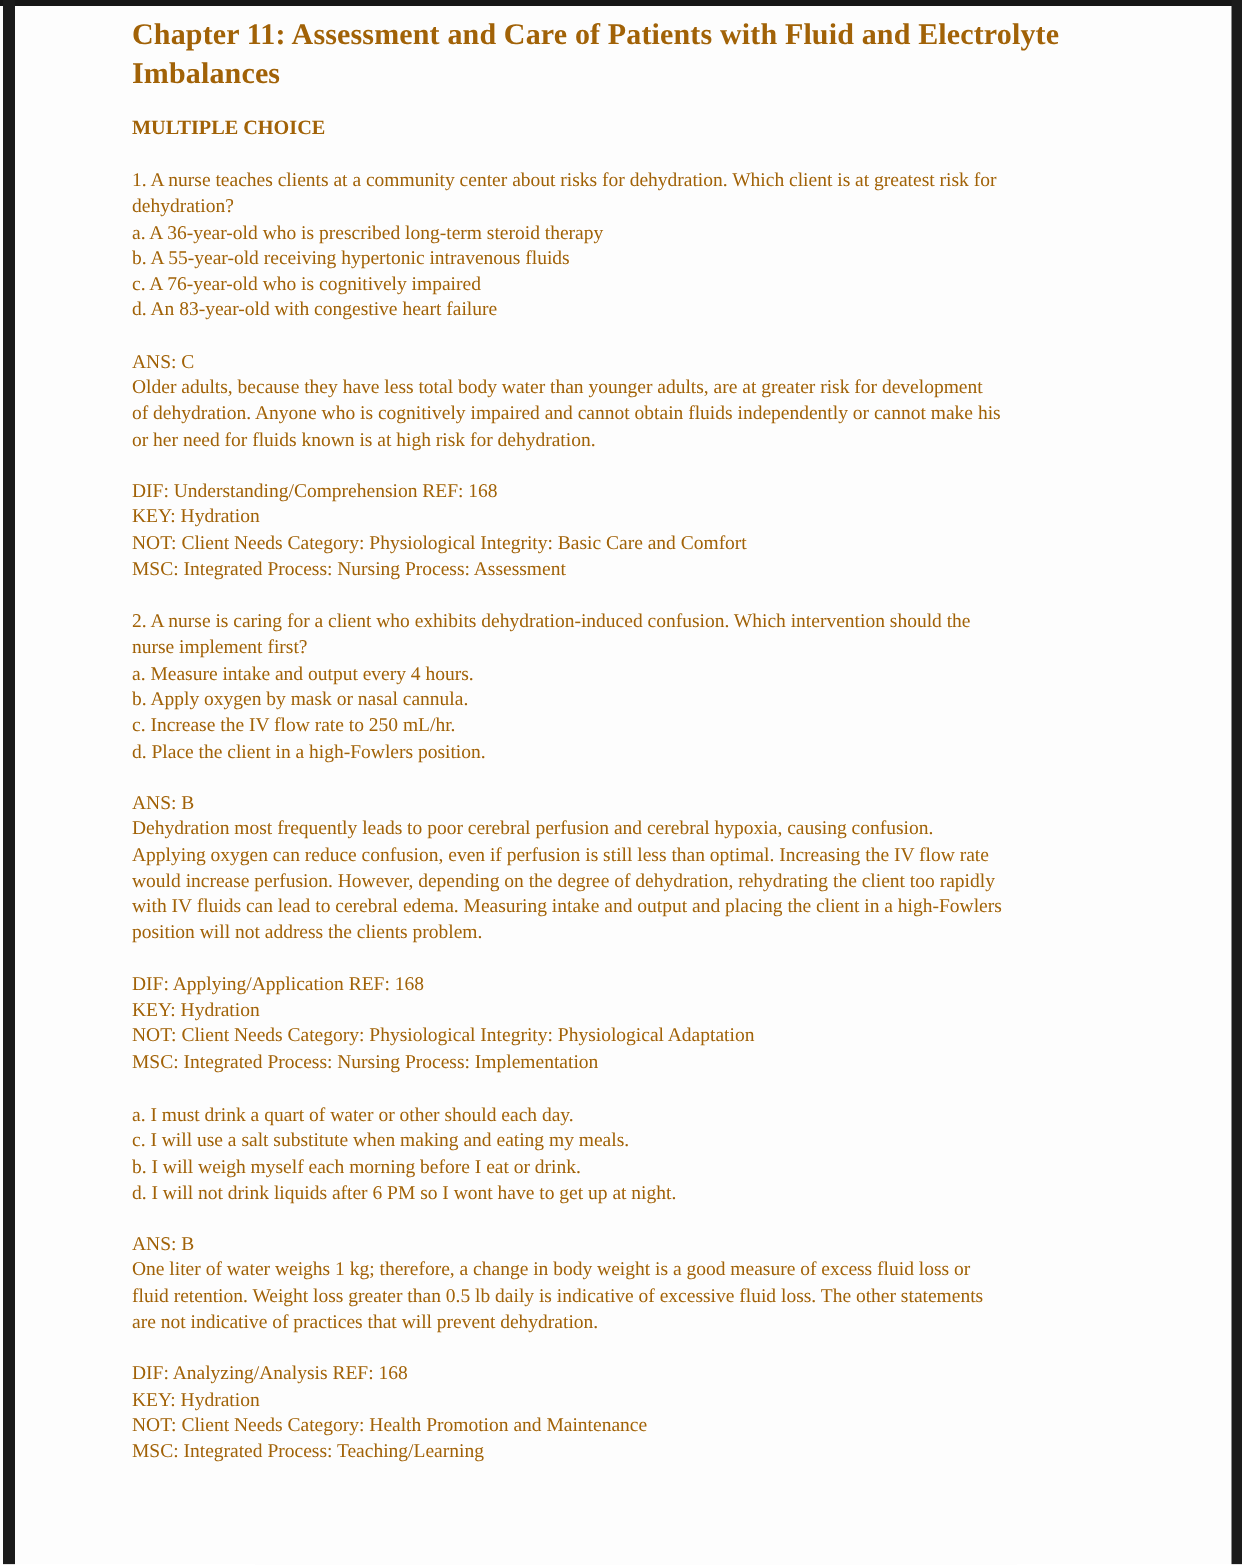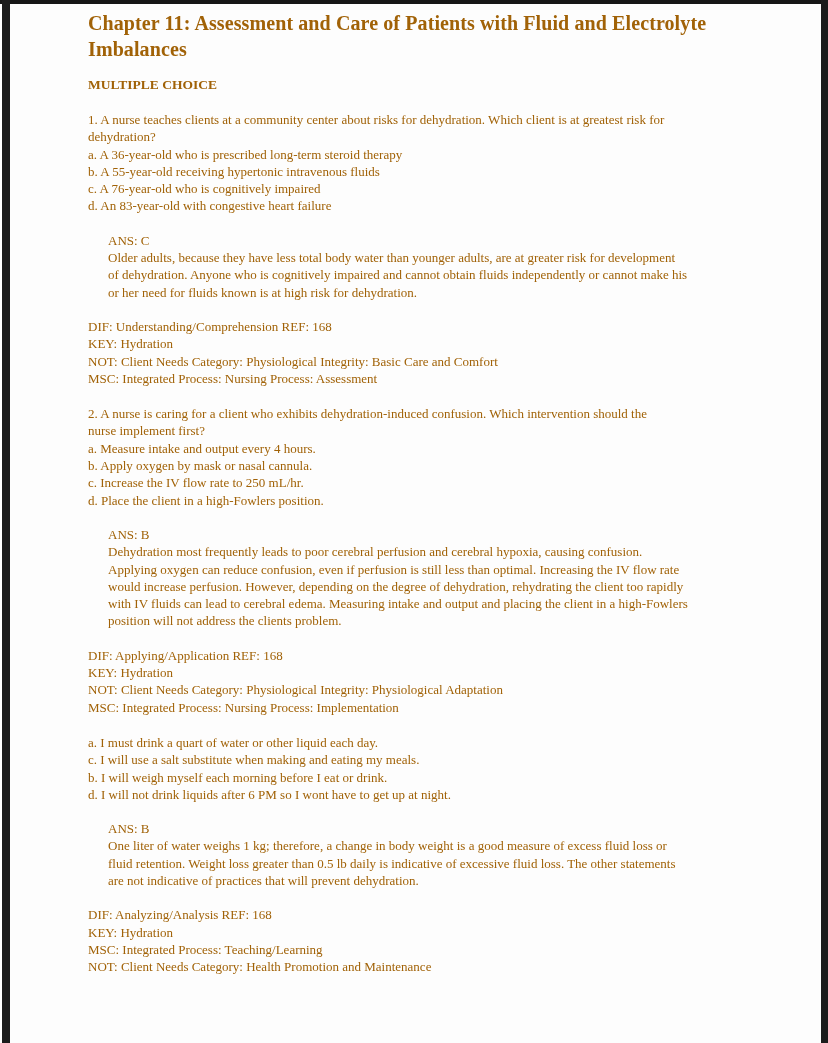--- a/index.html
+++ b/index.html
@@ -58,21 +58,21 @@
     font-weight: bold;
     margin-top: 14px;
   }
   .question { margin-top: 18px; }
   p {
     margin: 0;
     font-size: 13px;
     line-height: 17.3px;
     white-space: pre-line;
   }
-  .answer-block { margin-top: 17px; margin-left: 20px; }
+  .answer-block { margin-top: 17px; }
   .meta-block { margin-top: 17px; }
 </style>
 </head>
 <body>
 
 <div class="viewport">
   <div class="bar-top"></div>
   <div class="bar-left"></div>
   <div class="bar-right"></div>
 
@@ -119,31 +119,31 @@
       </div>
       <div class="meta-block">
         <p>DIF: Applying/Application REF: 168</p>
         <p>KEY: Hydration</p>
         <p>NOT: Client Needs Category: Physiological Integrity: Physiological Adaptation</p>
         <p>MSC: Integrated Process: Nursing Process: Implementation</p>
       </div>
     </section>
 
     <section class="question">
-      <p>a. I must drink a quart of water or other liquid each day.</p>
+      <p>a. I must drink a quart of water or other should each day.</p>
       <p>c. I will use a salt substitute when making and eating my meals.</p>
       <p>b. I will weigh myself each morning before I eat or drink.</p>
       <p>d. I will not drink liquids after 6 PM so I wont have to get up at night.</p>
       <div class="answer-block">
         <p>ANS: B</p>
         <p>One liter of water weighs 1 kg; therefore, a change in body weight is a good measure of excess fluid loss or
 fluid retention. Weight loss greater than 0.5 lb daily is indicative of excessive fluid loss. The other statements
 are not indicative of practices that will prevent dehydration.</p>
       </div>
       <div class="meta-block">
         <p>DIF: Analyzing/Analysis REF: 168</p>
         <p>KEY: Hydration</p>
+        <p>NOT: Client Needs Category: Health Promotion and Maintenance</p>
         <p>MSC: Integrated Process: Teaching/Learning</p>
-        <p>NOT: Client Needs Category: Health Promotion and Maintenance</p>
       </div>
     </section>
   </div>
 </div>
 
 </body></html>

